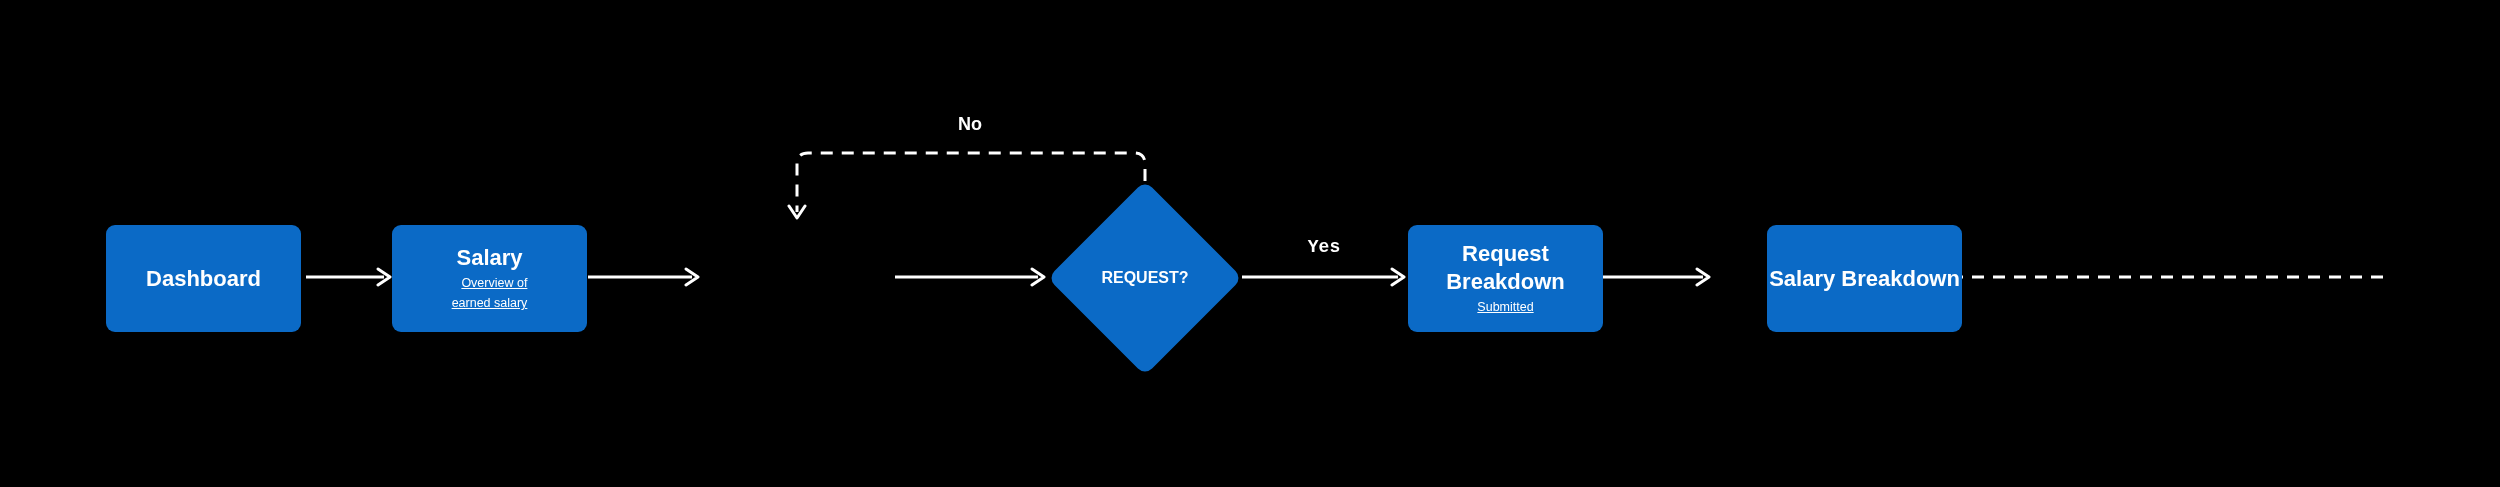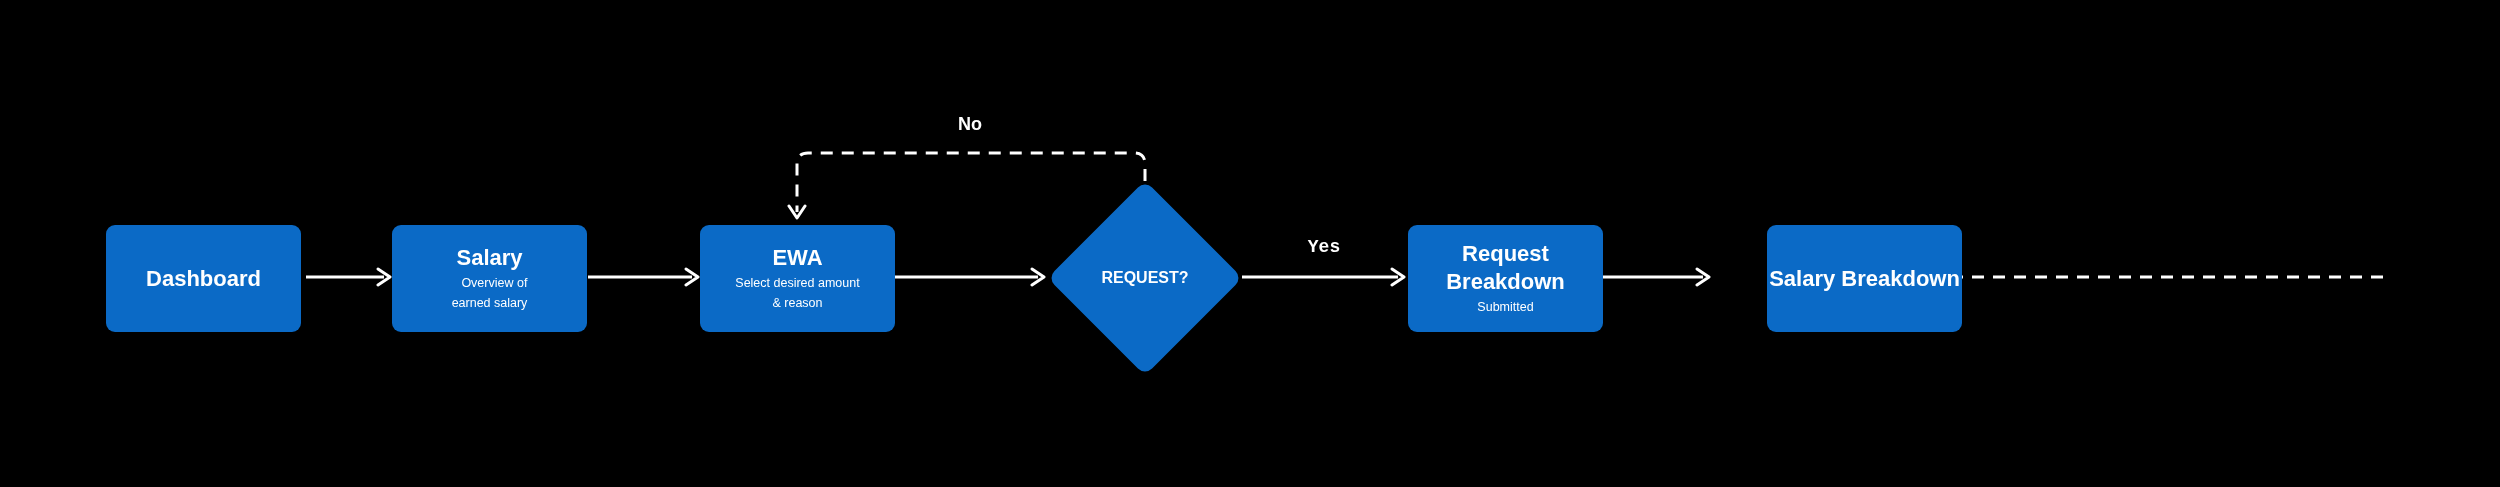--- a/index.html
+++ b/index.html
@@ -50,20 +50,21 @@
   .node .title {
     font-size: 22px;
     font-weight: 700;
     line-height: 1.25;
   }
   .node .subtitle {
     font-size: 12.5px;
     font-weight: 400;
     line-height: 1.6;
     margin-top: 2px;
+    text-decoration: underline;
   }
   .diamond-shape {
     position: absolute;
     left: 1076px;
     top: 209px;
     width: 138px;
     height: 138px;
     background: var(--node-blue);
     border-radius: 10px;
     transform: rotate(45deg);
@@ -122,27 +123,20 @@
   </div>
 
   <div class="node" style="left:392px; top:225px;text-align:right;">
     <div class="title">Salary</div>
     <div class="subtitle">
       <div>Overview of</div>
       <div>earned salary</div>
     </div>
   </div>
 
-  <div class="node" style="left:700px; top:225px;">
-    <div class="title">EWA</div>
-    <div class="subtitle">
-      <div>Select desired amount</div>
-      <div>&amp; reason</div>
-    </div>
-  </div>
 
   <div class="diamond-shape"></div>
   <div class="diamond-label">
     <div></div>
     <div>REQUEST?</div>
   </div>
 
   <div class="node" style="left:1408px; top:225px;border-radius:9px;">
     <div class="title">
       <div>Request</div>

